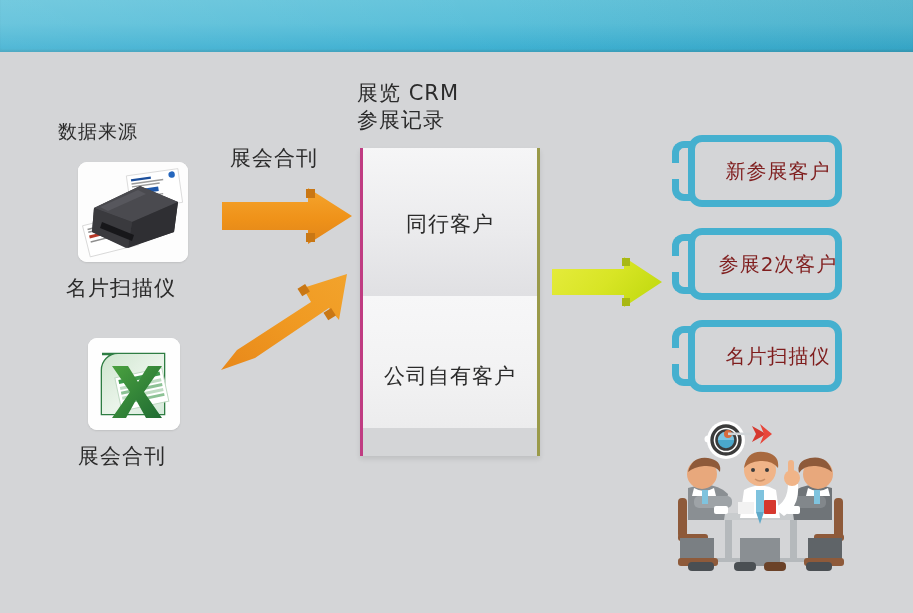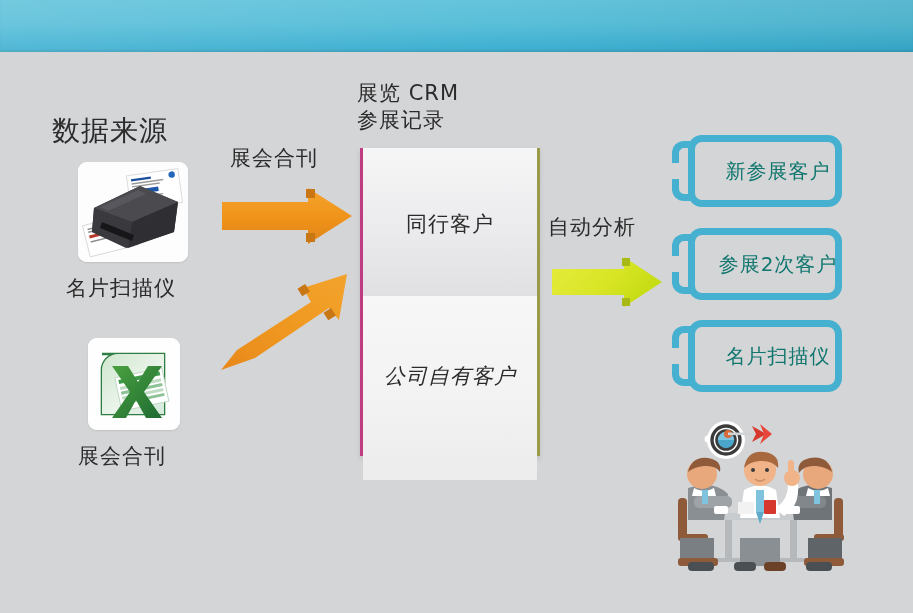--- a/index.html
+++ b/index.html
@@ -67,23 +67,22 @@
     box-sizing: border-box;
     box-shadow: 0 3px 5px rgba(0,0,0,0.10);
   }
   #crm-top {
     position: absolute; left: 0; top: 0;
     width: 174px; height: 148px;
     background: linear-gradient(180deg, #f6f6f7 0%, #ebebed 55%, #e0e0e3 100%);
   }
   #crm-bottom {
     position: absolute; left: 0; top: 148px;
-    width: 174px; height: 184px;
+    width: 174px; height: 132px;
     background: linear-gradient(180deg, #f7f7f8 0%, #f2f2f3 60%, #ececed 100%);
-    font-style: italic;
   }
   .crm-text {
     position: absolute;
     width: 174px;
     text-align: center;
     color: #2b2b2b;
     font-size: 21px;
     letter-spacing: 1px;
   }
 
@@ -110,35 +109,35 @@
     position: absolute;
     left: 0px; top: 28px;
     width: 9px; height: 16px;
     background: #d4d5d7;
   }
   .outbox .otext {
     position: absolute;
     left: 16px; top: 0;
     width: 180px; height: 72px;
     display: flex; align-items: center; justify-content: center;
-    color: #0f766e;
+    color: #7f1d1d;
     font-size: 20px;
     letter-spacing: 1px;
   }
 </style>
 </head>
 <body>
 
 <div id="stage">
 
   <div id="banner">
     <div id="banner-sheen"></div>
   </div>
 
-  <div class="lbl" style="left:52px; top:118px; font-size:28px;">数据来源</div>
+  <div class="lbl" style="left:58px; top:118px; font-size:19px;">数据来源</div>
 
   <div class="tile" style="left:78px; top:162px; width:110px; height:100px;">
     <svg width="110" height="100" viewBox="0 0 110 100">
       <rect x="0" y="0" width="110" height="100" fill="#fdfdfd"></rect>
 
       <g transform="rotate(-8 78 38)">
         <rect x="52" y="10" width="52" height="34" fill="#ffffff" stroke="#cfcfcf" stroke-width="0.7"></rect>
         <rect x="56" y="14" width="20" height="2.2" fill="#1c4f9c"></rect>
         <rect x="56" y="18" width="32" height="1.4" fill="#9a9a9a"></rect>
         <rect x="56" y="21" width="28" height="1.4" fill="#9a9a9a"></rect>
@@ -239,21 +238,20 @@
 
   <div id="crm-panel">
     <div id="crm-top">
       <div class="crm-text" style="top:62px;">同行客户</div>
     </div>
     <div id="crm-bottom">
       <div class="crm-text" style="top:66px;">公司自有客户</div>
     </div>
   </div>
 
-  <div class="lbl" style="left:548px; top:214px;">自动分析</div>
 
   <div class="arrow-wrap" style="left:552px; top:255px; width:112px; height:54px;">
     <svg width="112" height="54" viewBox="0 0 112 54">
       <defs>
         <linearGradient id="lg" x1="0" y1="0" x2="1" y2="0.4">
           <stop offset="0%" stop-color="#e6ec3e"></stop>
           <stop offset="60%" stop-color="#d8e525"></stop>
           <stop offset="100%" stop-color="#c6dc14"></stop>
         </linearGradient>
       </defs>

